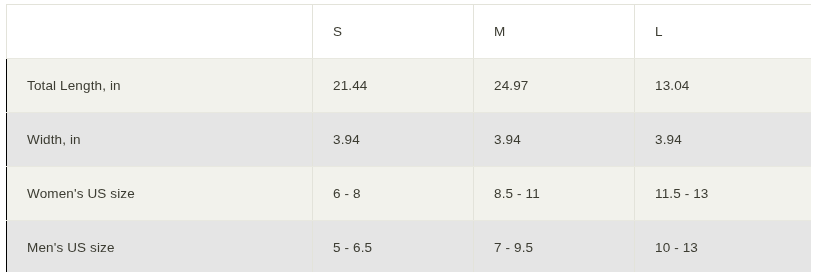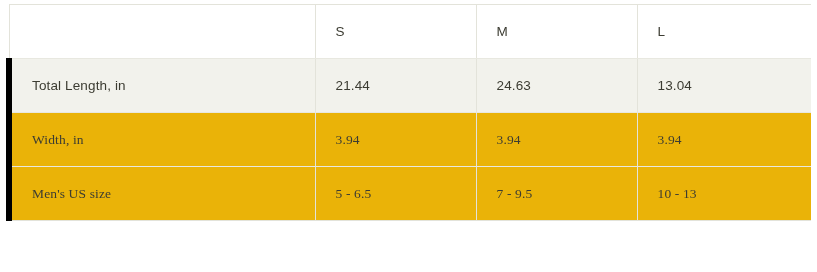--- a/index.html
+++ b/index.html
@@ -60,29 +60,28 @@
   }
 
   table.size-chart thead th {
     border-top: 1px solid #e3e3da;
   }
 
   table.size-chart th.corner-cell {
     border-left: 1px solid #e3e3da;
   }
   table.size-chart td.row-label {
-    border-left: 6px solid #000000;
+    border-left: 1px solid #000000;
   }
 
   table.size-chart tr.row-shaded > td {
     background: #f2f2ec;
   }
   table.size-chart tr.row-plain > td {
-    background: #eab308;
-    font-family: Liberation Serif, serif;
+    background: #e5e5e5;
   }
   table.size-chart thead tr > th {
     background: #ffffff;
   }
 
   table.size-chart tbody tr:last-child > td {
     border-bottom: 1px solid #e3e3da;
   }
 </style>
 </head>
@@ -102,31 +101,37 @@
         <th>S</th>
         <th>M</th>
         <th>L</th>
       </tr>
     </thead>
     <tbody>
 
       <tr class="row-shaded">
         <td class="row-label">Total Length, in</td>
         <td>21.44</td>
-        <td>24.63</td>
+        <td>24.97</td>
         <td>13.04</td>
       </tr>
 
       <tr class="row-plain">
         <td class="row-label">Width, in</td>
         <td>3.94</td>
         <td>3.94</td>
         <td>3.94</td>
       </tr>
 
+      <tr class="row-shaded">
+        <td class="row-label">Women's US size</td>
+        <td>6 - 8</td>
+        <td>8.5 - 11</td>
+        <td>11.5 - 13</td>
+      </tr>
 
       <tr class="row-plain">
         <td class="row-label">Men's US size</td>
         <td>5 - 6.5</td>
         <td>7 - 9.5</td>
         <td>10 - 13</td>
       </tr>
 
     </tbody>
   </table>

